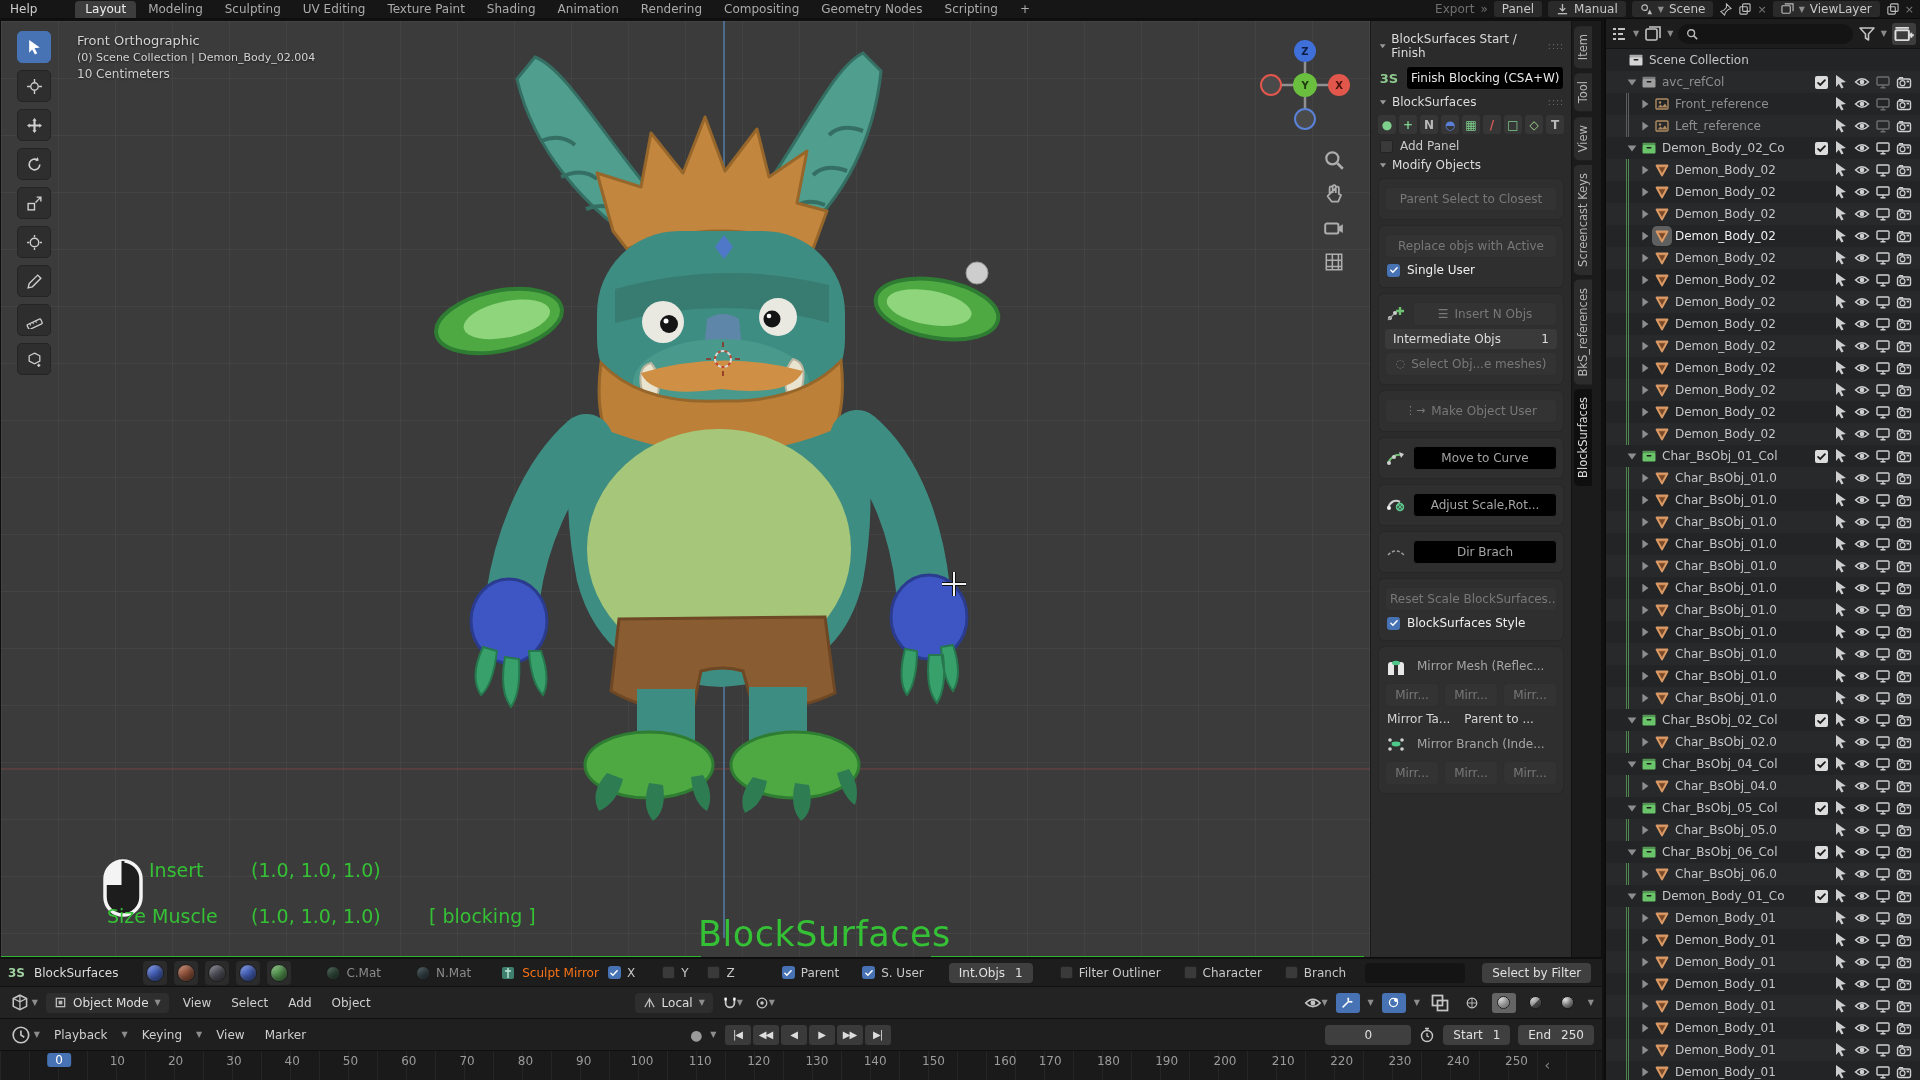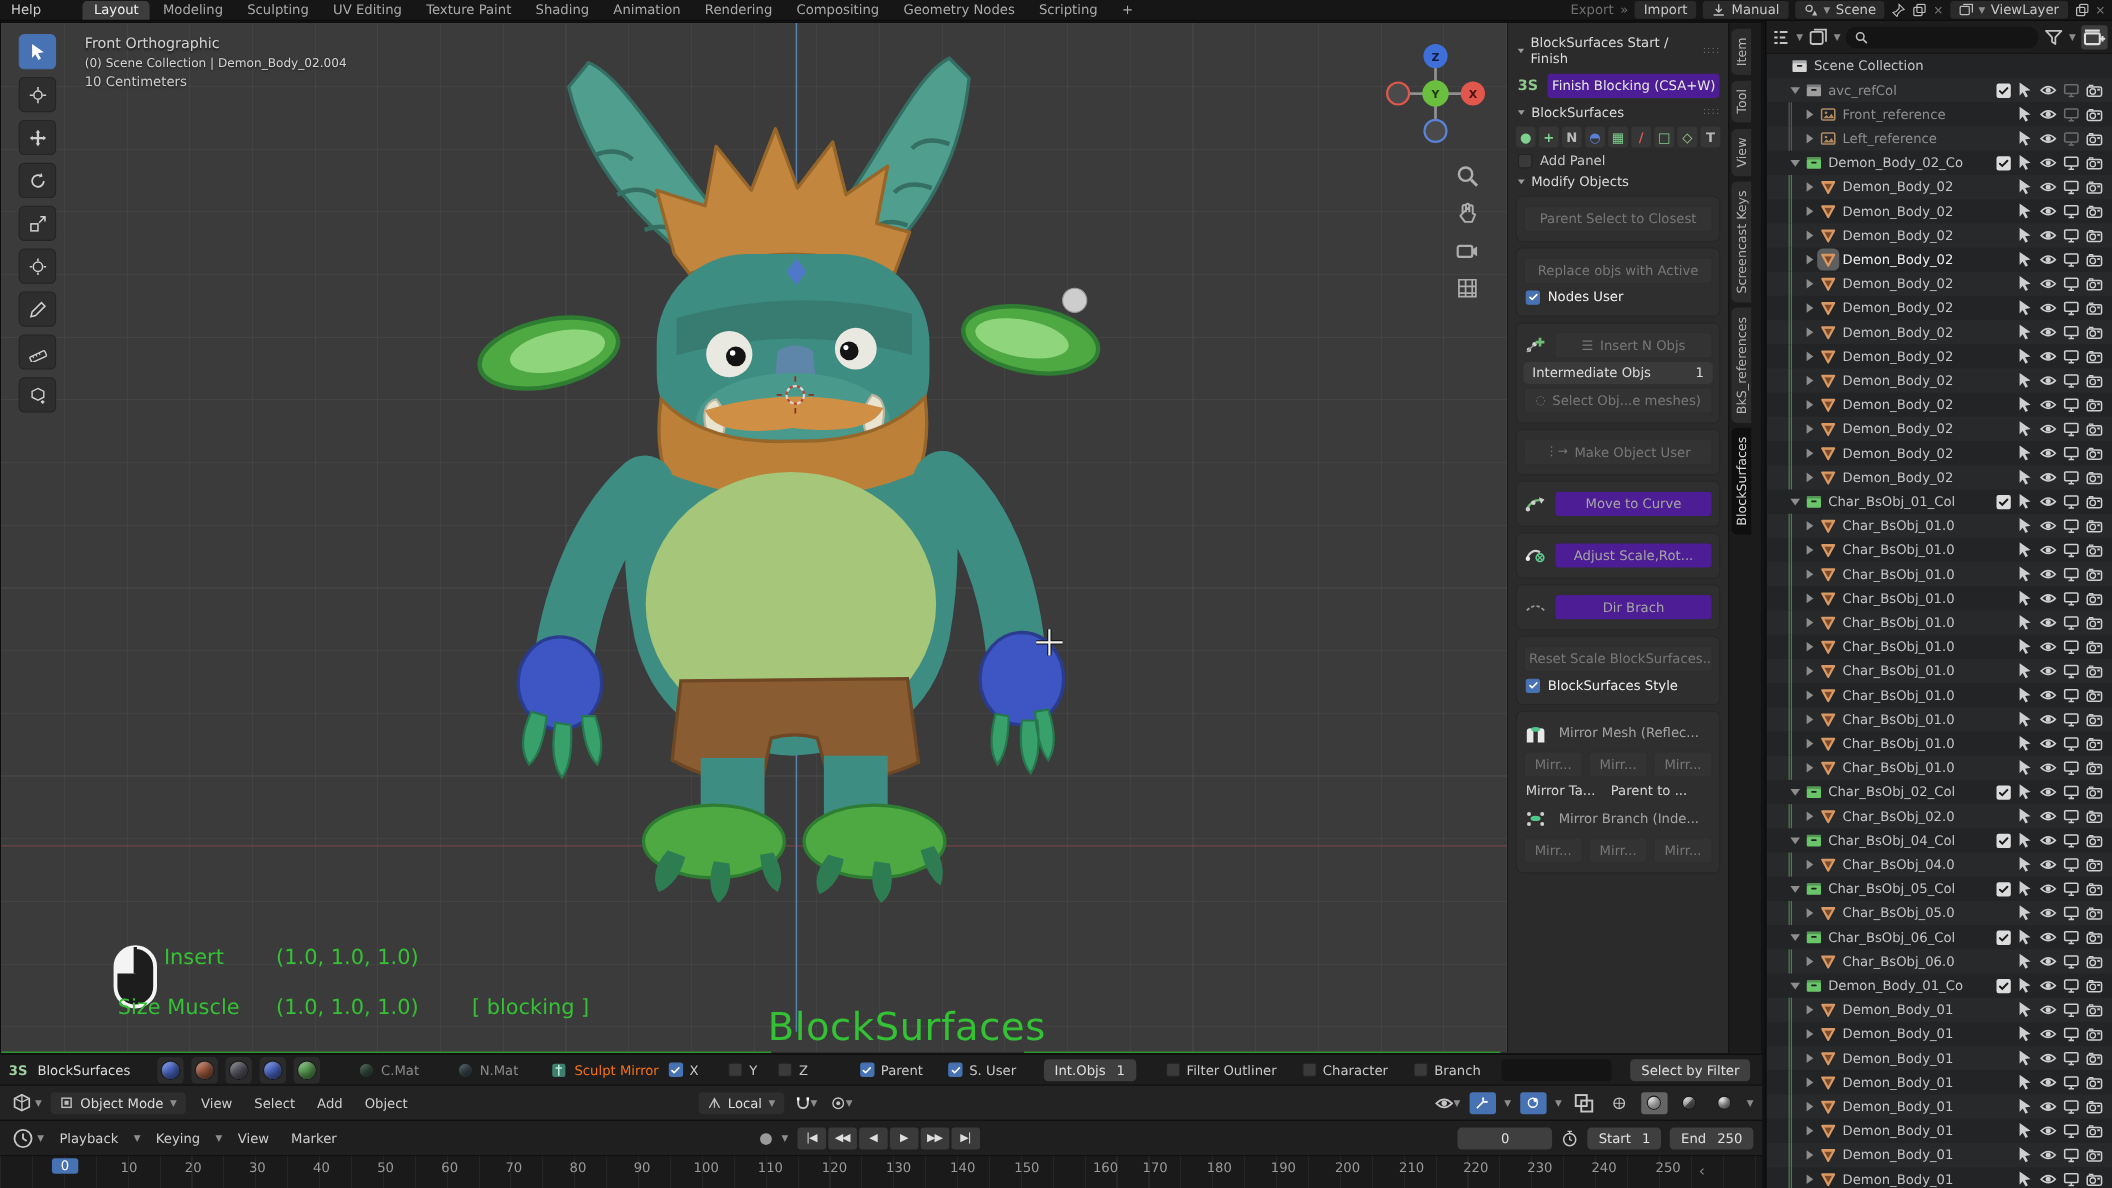--- a/index.html
+++ b/index.html
@@ -51,21 +51,21 @@
   #overlay2 .mode { position:absolute; left:322px; top:0; white-space:nowrap; }
   #watermark { position:absolute; left:697px; top:893px; font-size:35px; color:#35c135; letter-spacing:.5px; }
   .green-line { position:absolute; top:935px; height:3px; background:#2eb42e; }
   #mouse-glyph { position:absolute; left:100px; top:836px; width:44px; height:64px; }
 
   
   #npanel { position:absolute; right:30px; top:0; width:201px; height:938px; background:#2b2b2b; border-left:1px solid #1a1a1a; padding:6px 7px 0 7px; font-size:12px; overflow:hidden; }
   .psec-h { display:flex; align-items:center; gap:4px; color:#dcdcdc; margin:5px 0 6px; }
   .psec-h .car { width:10px; height:10px; color:#9a9a9a; }
   .psec-h .dots { margin-left:auto; color:#6f6f6f; font-size:9px; letter-spacing:1px; }
-  .pbtn { background:#4c1d95; border:1px solid #2e2e2e; border-radius:4px; color:#d9d9d9; text-align:center; padding:4px 4px; margin:3px 0; white-space:nowrap; overflow:hidden; }
+  .pbtn { background:#000000; border:1px solid #2e2e2e; border-radius:4px; color:#d9d9d9; text-align:center; padding:4px 4px; margin:3px 0; white-space:nowrap; overflow:hidden; }
   .pbtn.dis { color:#787878; background:#333; }
   .pbtn.dim1 { color:#a5a5a5; }
   .pbox { background:#2f2f2f; border:1px solid #272727; border-radius:6px; padding:5px 6px; margin:5px 0; }
   .prow { display:flex; align-items:center; gap:6px; margin:3px 0; }
   .prow .pbtn { flex:1; margin:0; }
   .picon { width:22px; height:22px; flex:0 0 22px; color:#8fc98f; }
   .pcheck { display:flex; align-items:center; gap:7px; margin:5px 2px; color:#e2e2e2; }
   .cb { width:13px; height:13px; border-radius:2.5px; background:#3a3a3a; border:1px solid #232323; display:inline-flex; align-items:center; justify-content:center; flex:0 0 13px; }
   .cb.on { background:#4772b3; border-color:#4772b3; color:#fff; }
   .cb svg { width:10px; height:10px; }
@@ -149,21 +149,21 @@
         <span class="ws-tab">Rendering</span>
         <span class="ws-tab">Compositing</span>
         <span class="ws-tab">Geometry Nodes</span>
         <span class="ws-tab">Scripting</span>
         <span class="ws-tab">+</span>
       </div>
     <div id="topbar-right">
       <span class="tb-dim">Export</span>
       <span class="tb-dim">»</span>
       <span class="tb-chip">
-          <span>Import</span>
+          <span>Panel</span>
         </span>
       <span class="tb-chip">
         <span class="mini-ic"><svg viewBox="0 0 14 14">
               <path d="M7 1v7M4 5.5L7 8.5 10 5.5" stroke="currentColor" fill="none" stroke-width="1.4"></path>
               <path d="M2 11.5h10" stroke="currentColor" stroke-width="1.4"></path>
             </svg></span>
         <span>Manual</span>
         </span>
       <span class="tb-chip">
         <span class="mini-ic"><svg viewBox="0 0 14 14">
@@ -458,21 +458,21 @@
           </div>
       </div>
       <div class="pbox">
         <div class="pbtn dis">Replace objs with Active</div>
         <div class="pcheck">
           <span class="cb on">
               <svg viewBox="0 0 16 16">
                 <path d="M3 8.5l3.2 3L13 4.5" fill="none" stroke="currentColor" stroke-width="2.4" stroke-linecap="round"></path>
               </svg>
             </span>
-          <span style="color:#efefef">Nodes User</span>
+          <span style="color:#efefef">Single User</span>
         </div>
       </div>
       <div class="pbox">
         <div class="prow">
           <span class="picon icon">
               <svg viewBox="0 0 22 22">
                 <circle cx="5" cy="15" r="2" fill="#cfcfcf"></circle>
                 <circle cx="10" cy="10" r="2" fill="#cfcfcf"></circle>
                 <path d="M15 4v8M11 8h8" stroke="#6fbf73" stroke-width="2.4"></path>
                 <path d="M3 17l6-6" stroke="#9a9a9a" stroke-width="1.4"></path>

